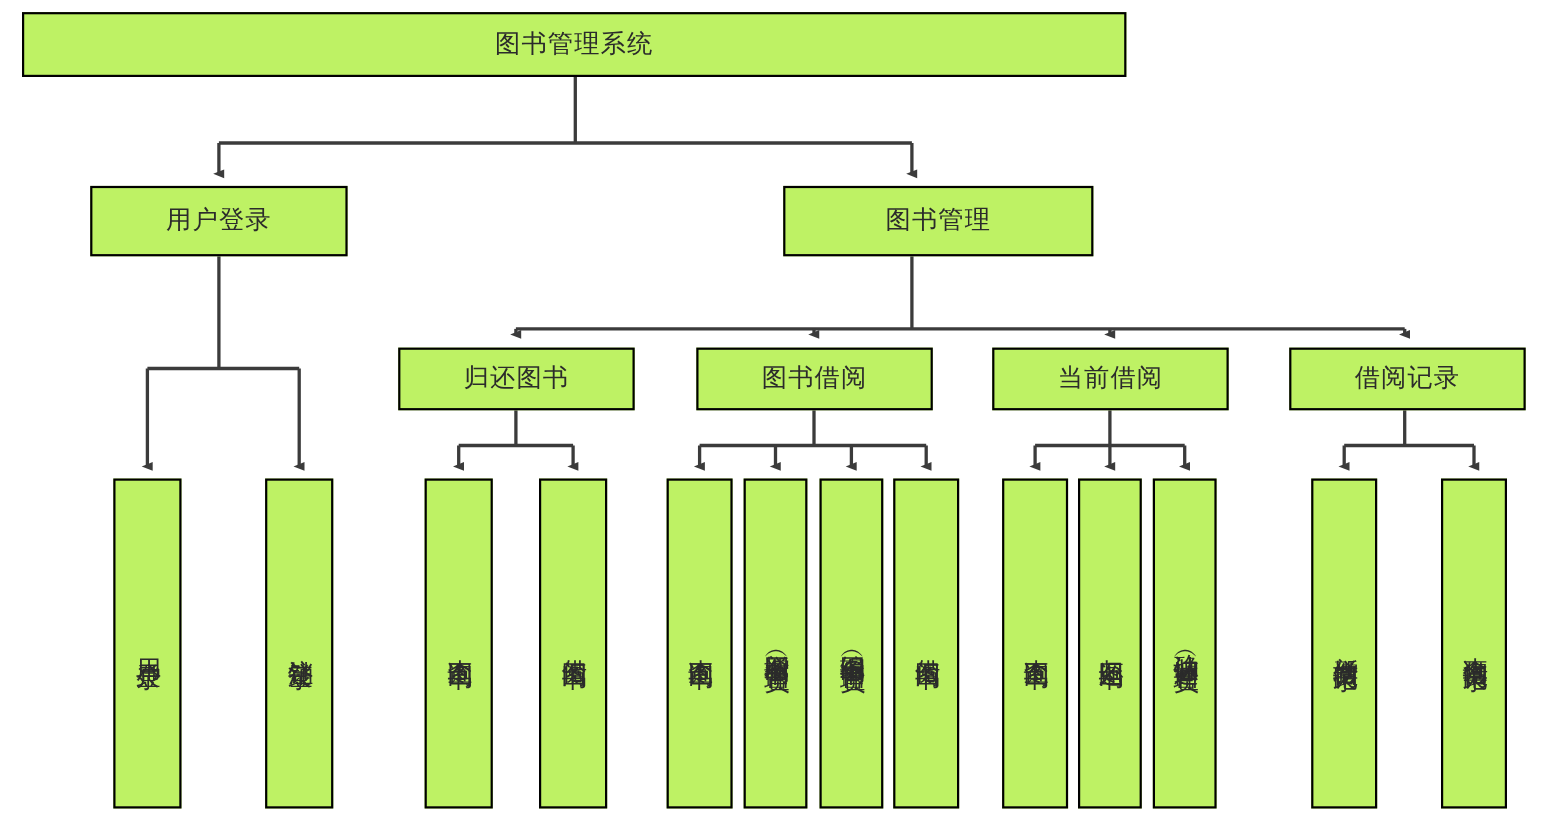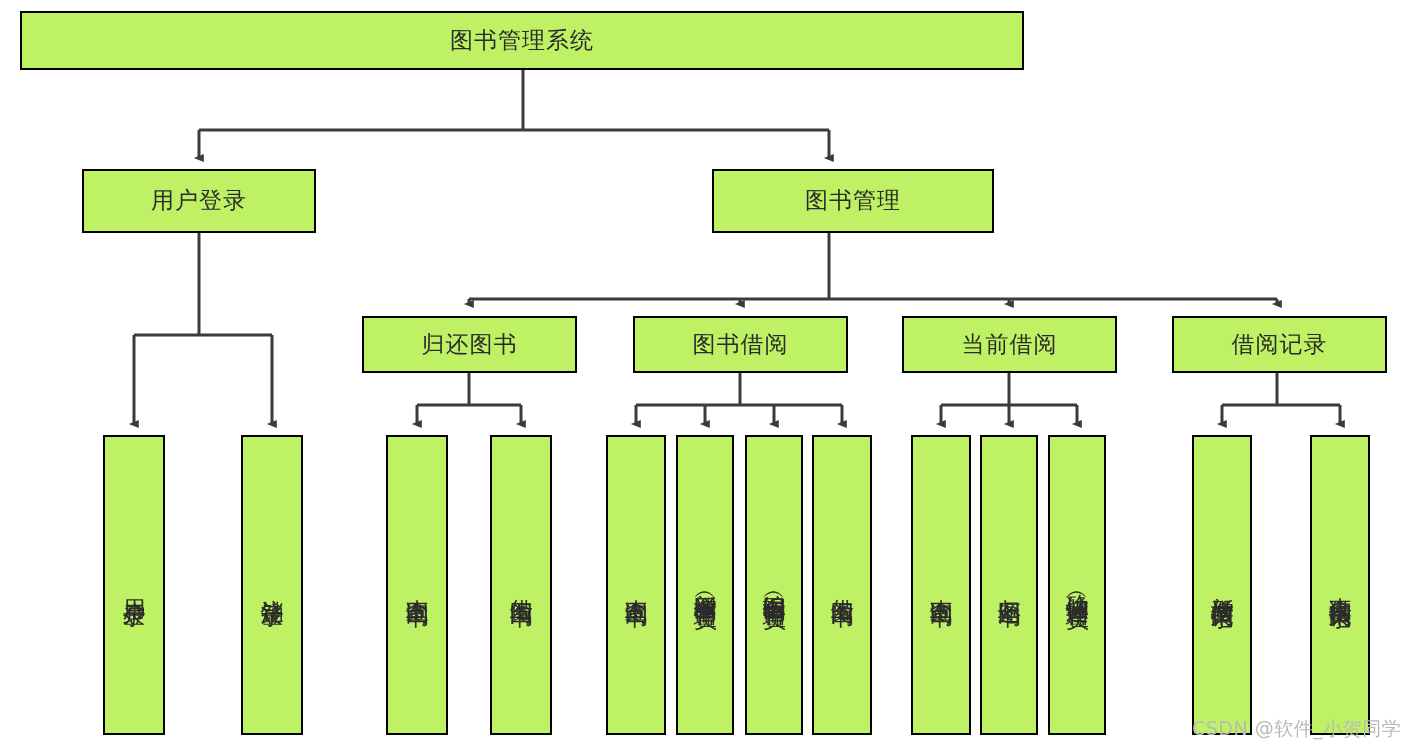--- a/index.html
+++ b/index.html
@@ -191,15 +191,14 @@
   </div>
 
   <div class="node node-v" style="left:1192px; top:435px; width:60px; height:300px;">
     <span class="node-label">新增借阅记录</span>
   </div>
 
   <div class="node node-v" style="left:1310px; top:435px; width:60px; height:300px;">
     <span class="node-label">查询借阅记录</span>
   </div>
 
-  <div class="watermark">CSDN @软件_小贺同学</div>
 
 </div>
 
 </body></html>

